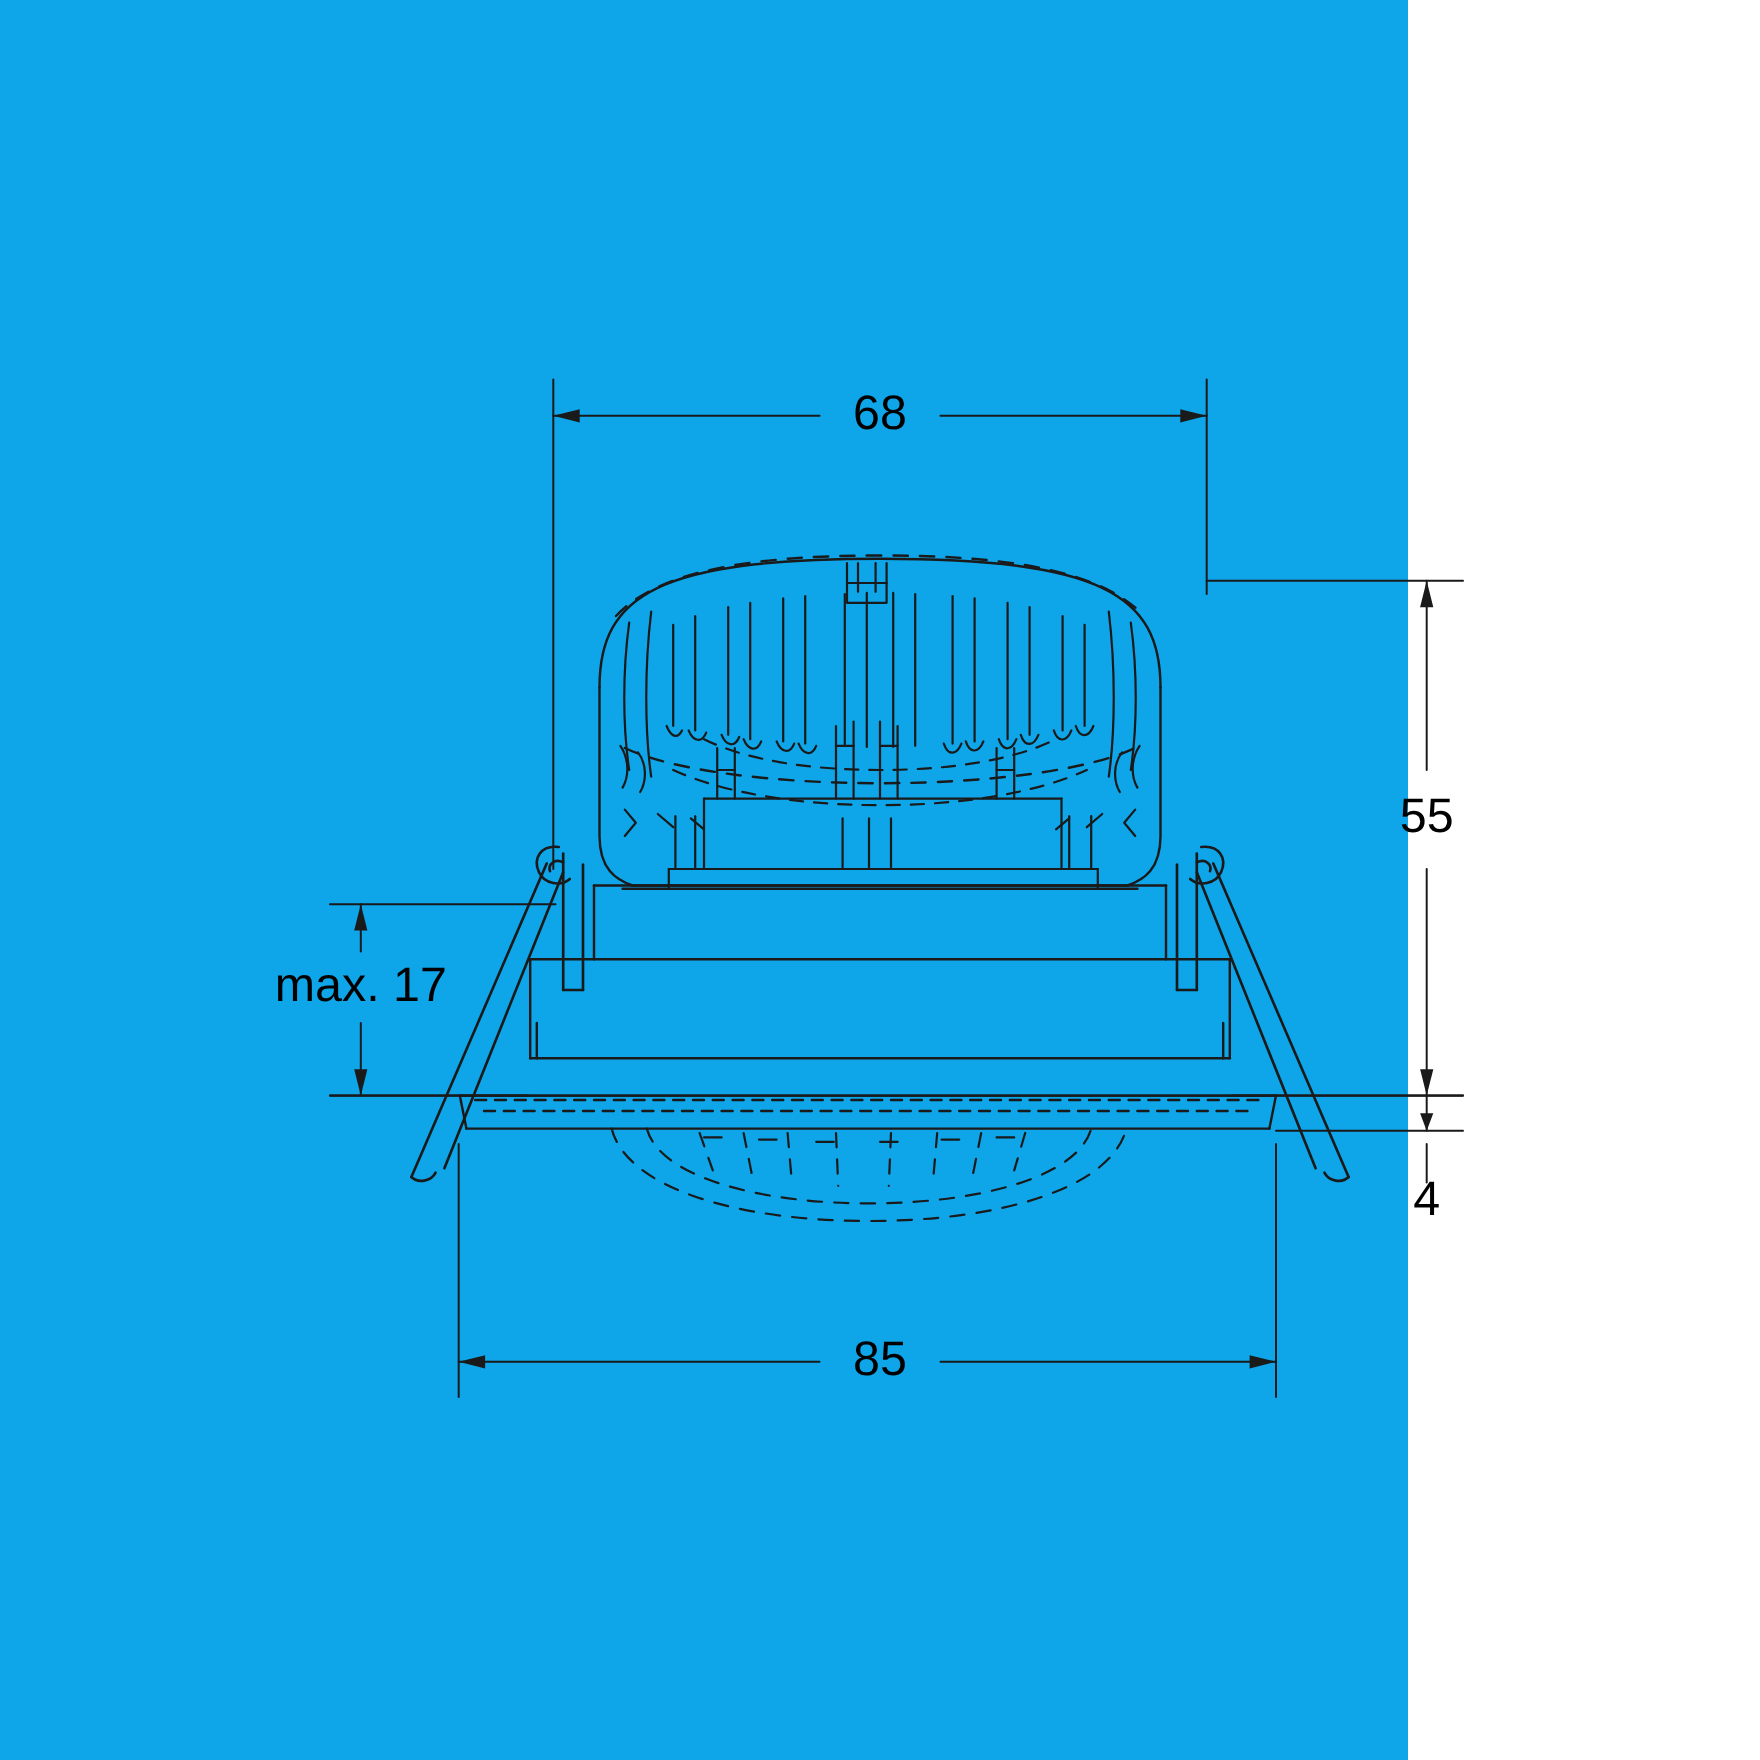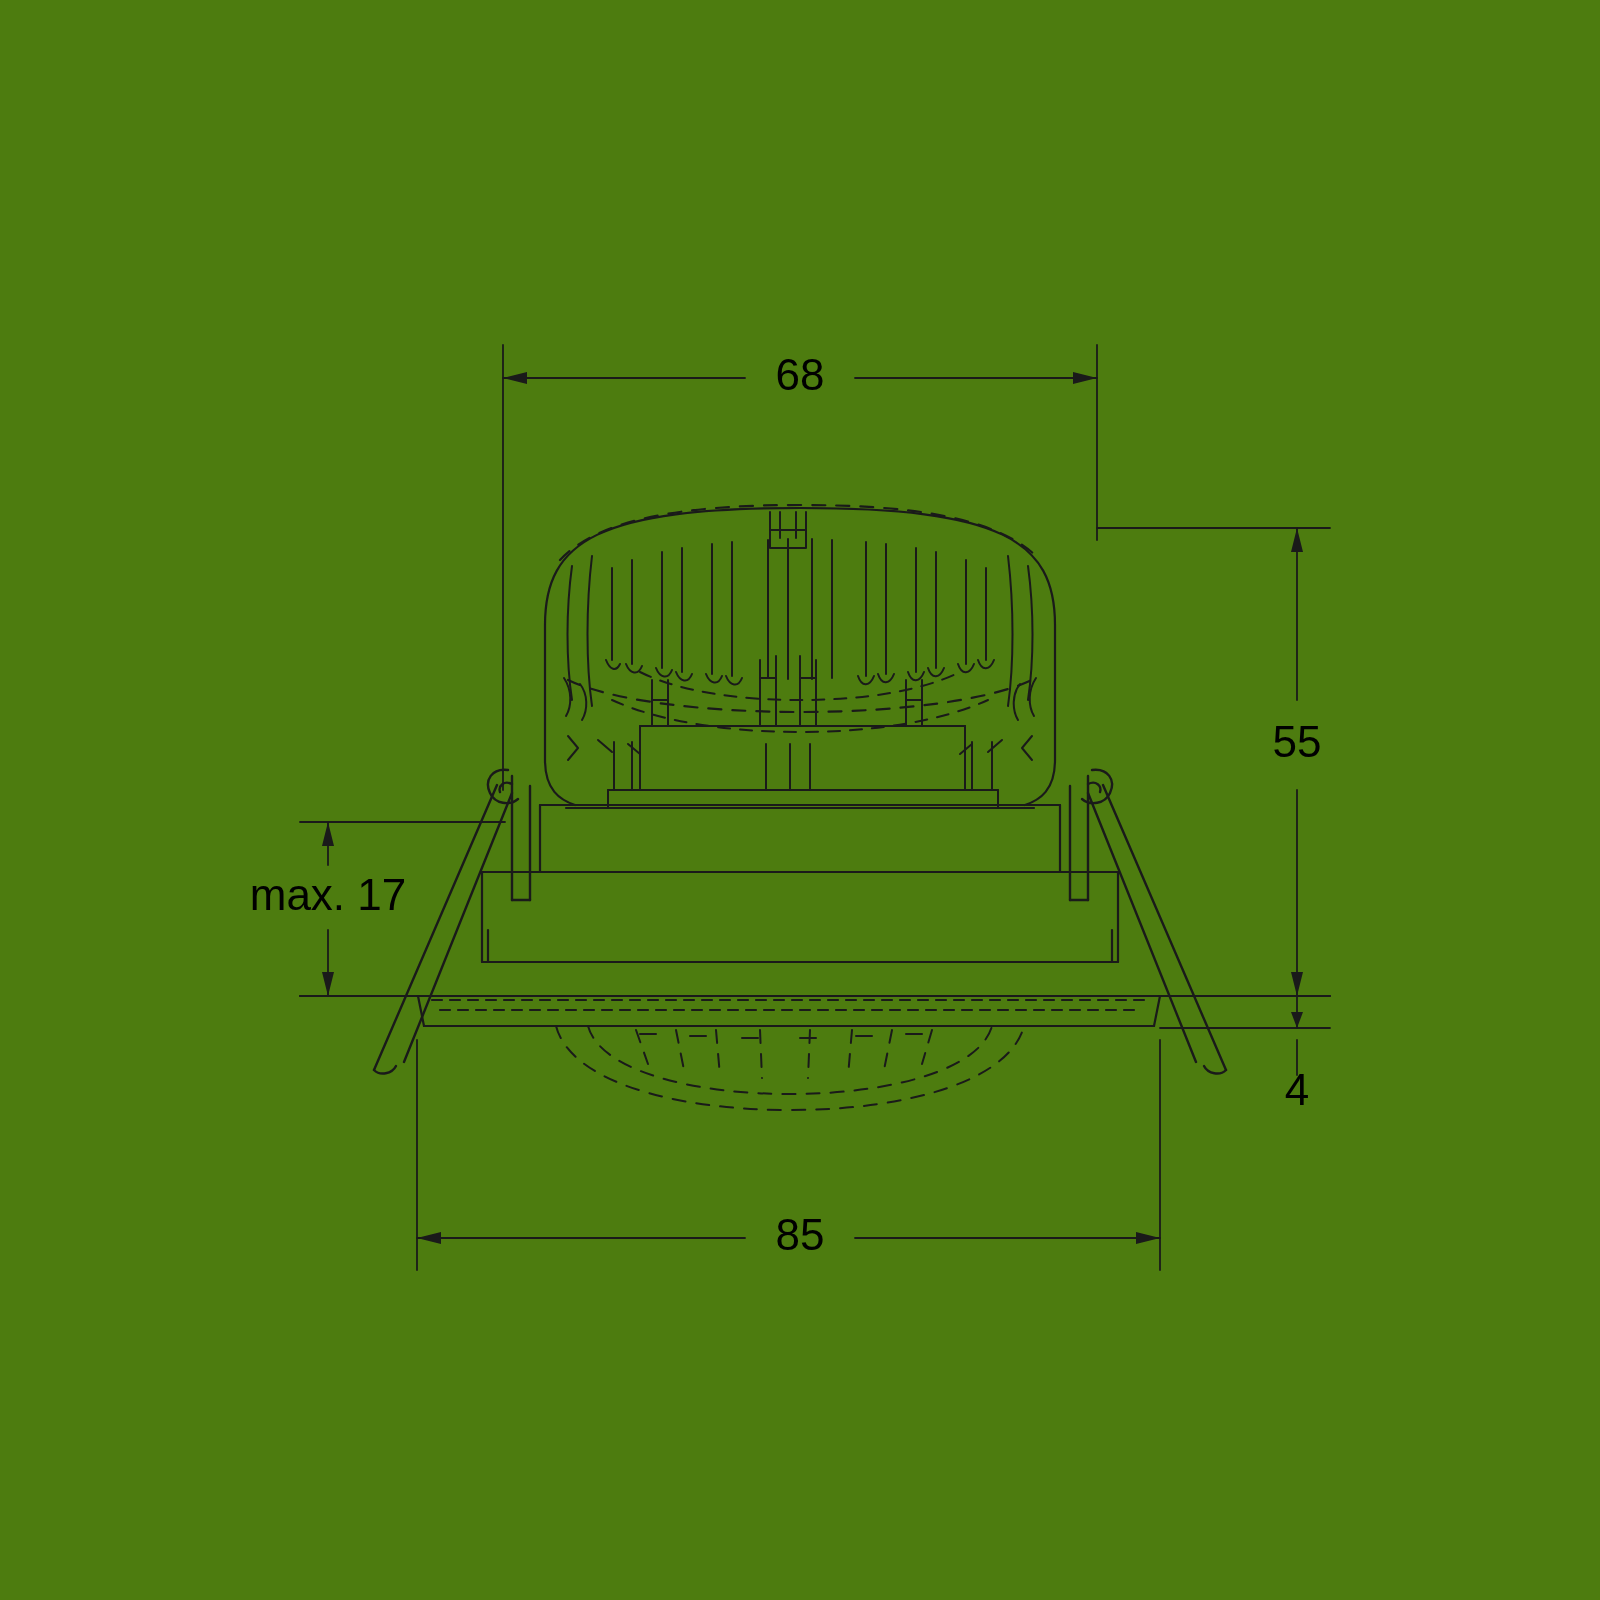--- a/index.html
+++ b/index.html
@@ -8,23 +8,23 @@
     background: #ffffff;
   }
   body {
     width: 1600px;
     height: 1600px;
     font-family: "Liberation Sans", sans-serif;
     overflow: hidden;
   }
   #stage {
     position: relative;
-    width: 1600px;
+    width: 1280px;
     height: 1600px;
-    background: #4d7c0f;
+    background: #0ea5e9;
   }
   svg#drawing {
     position: absolute;
     left: 0;
     top: 0;
     width: 1600px;
     height: 1600px;
   }
   .dimtext {
     font-family: "Liberation Sans", sans-serif;

